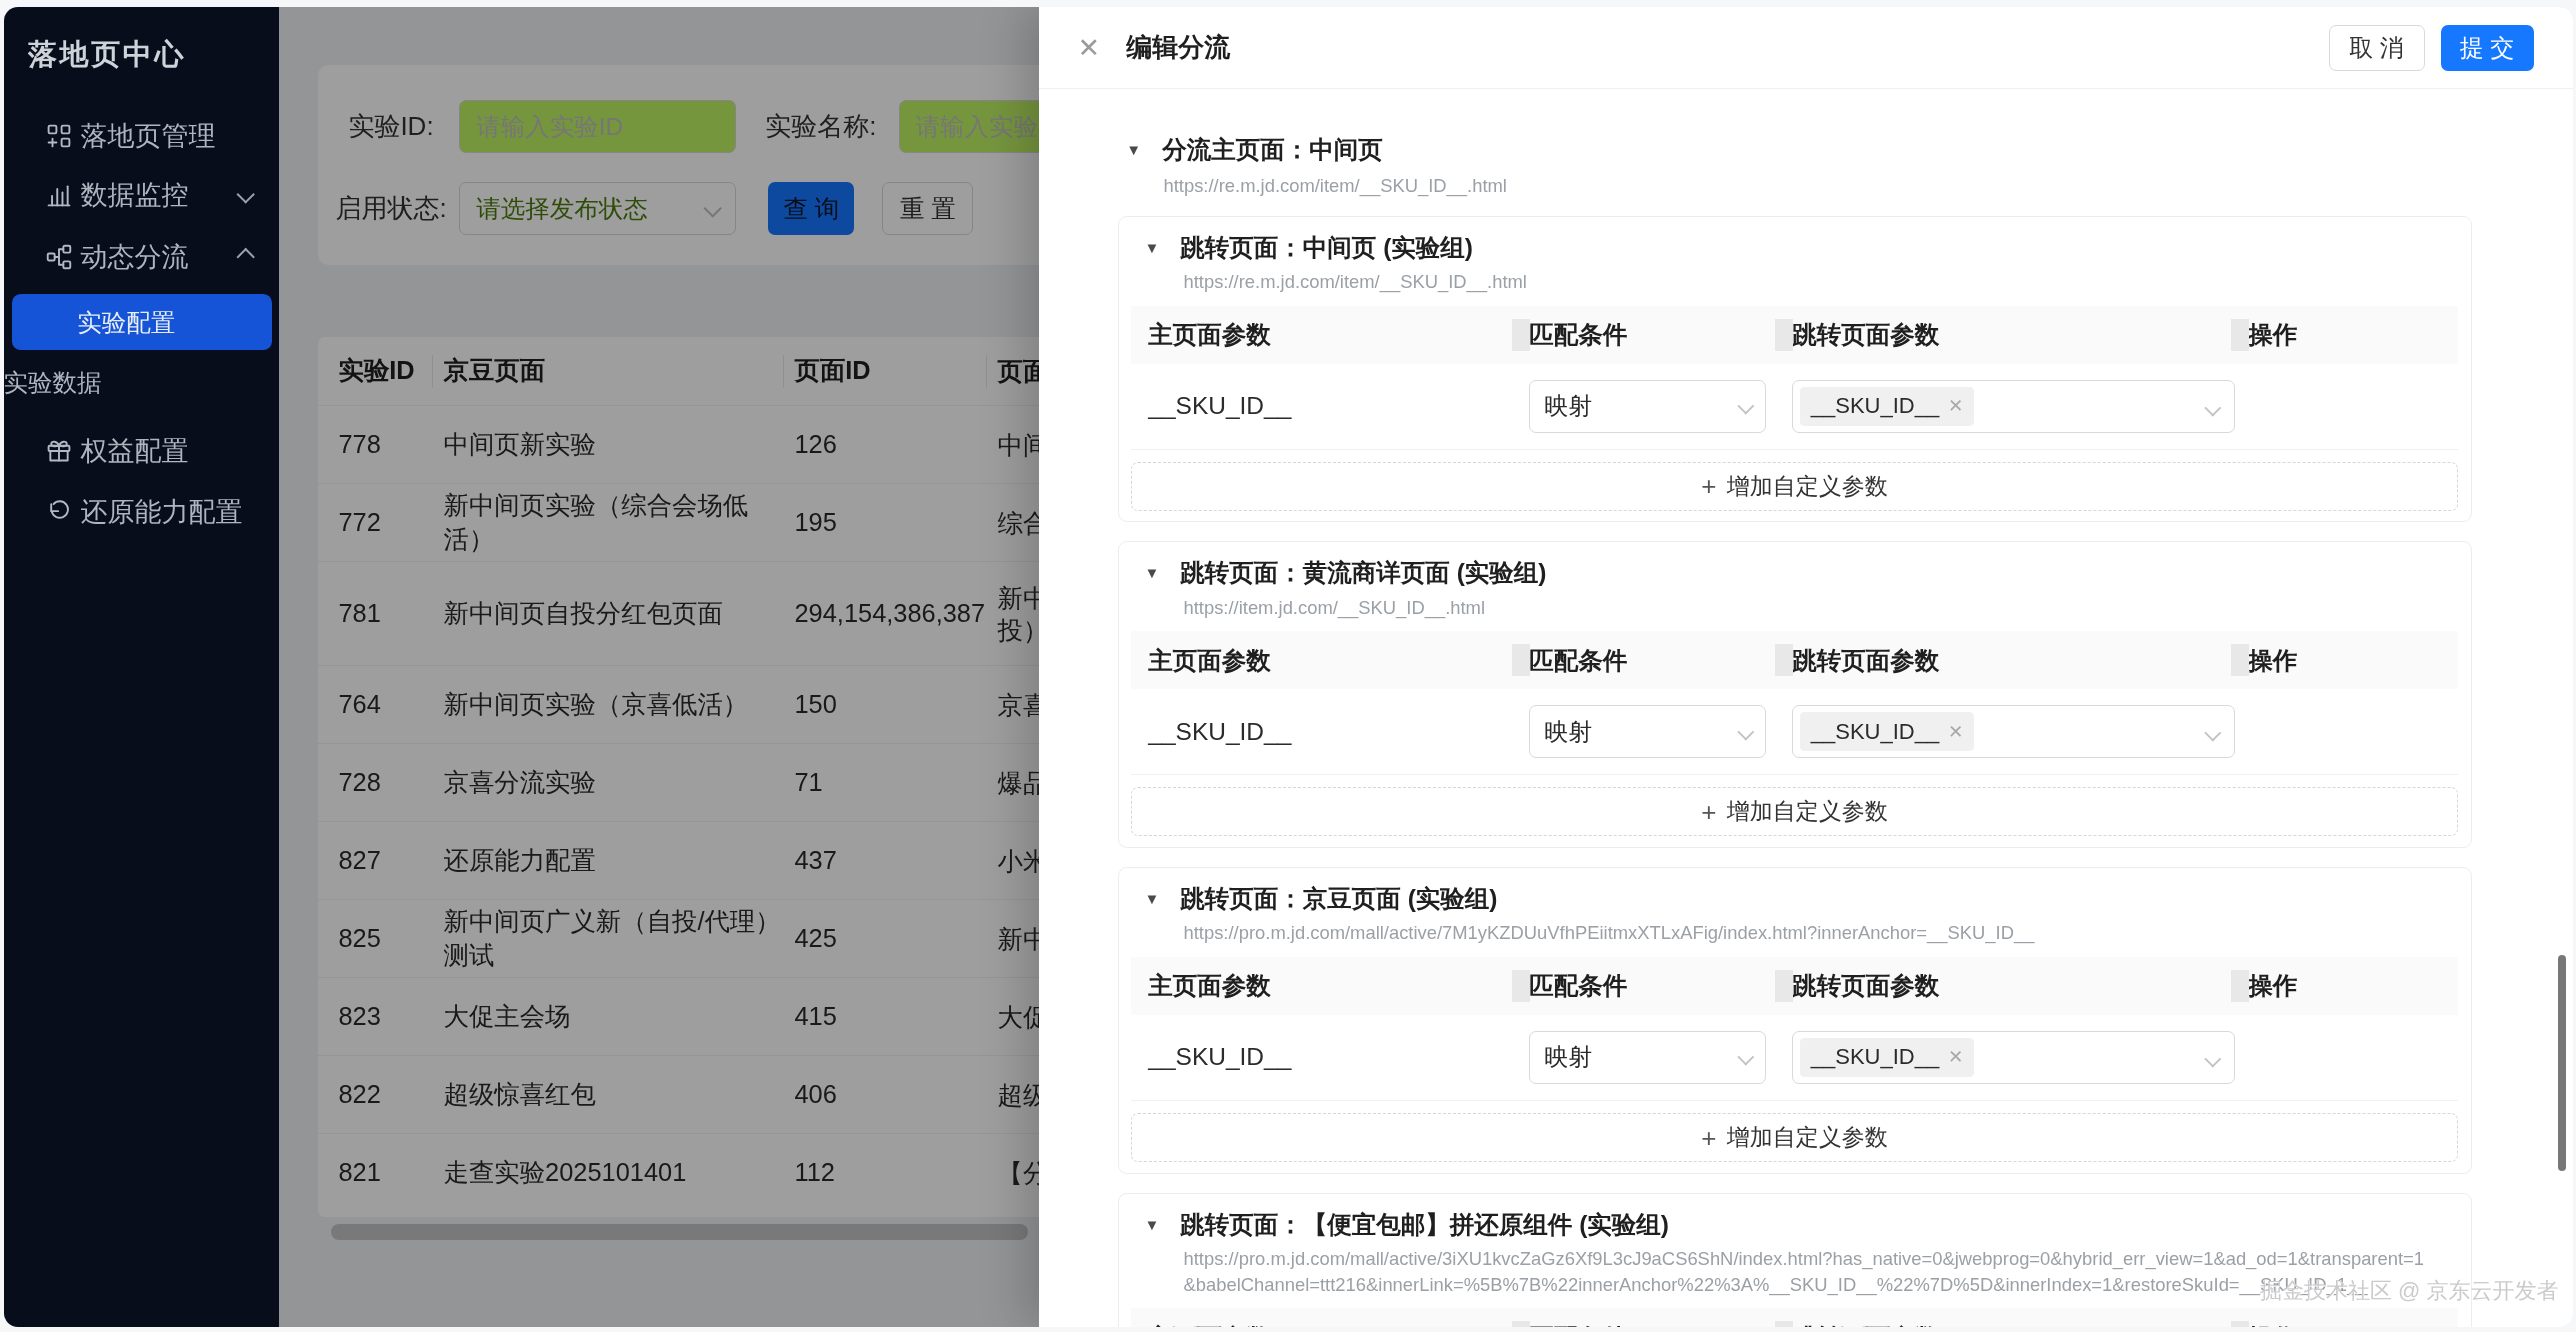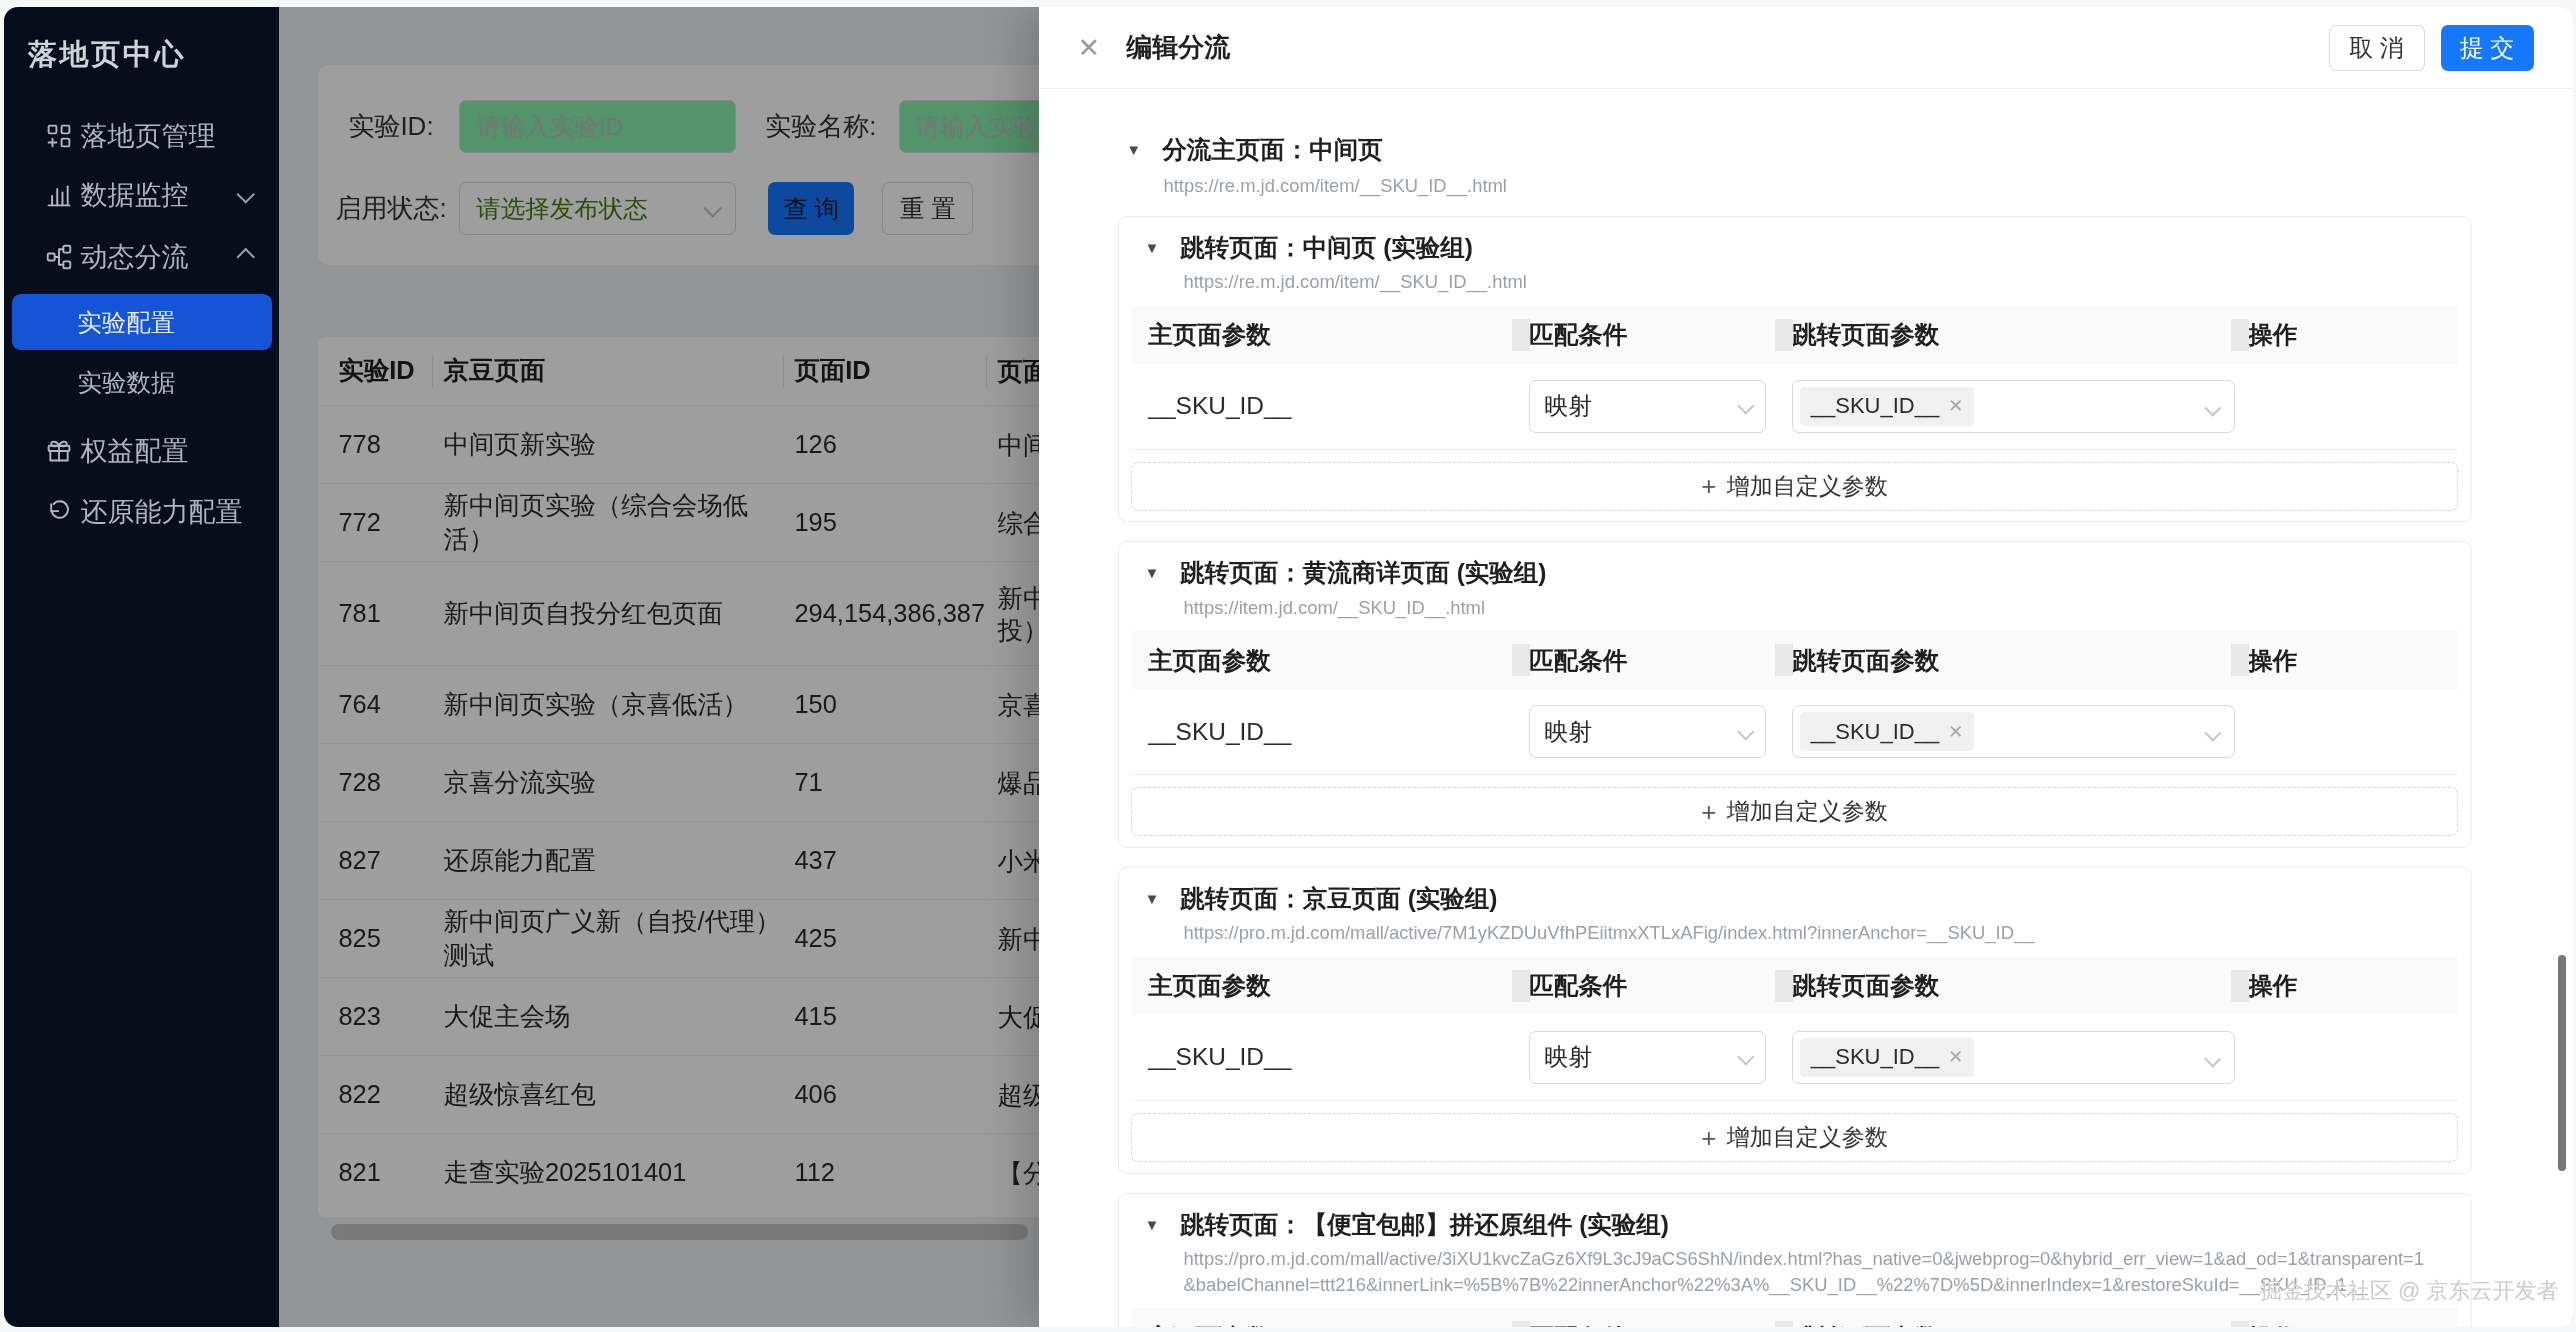--- a/index.html
+++ b/index.html
@@ -6,33 +6,33 @@
   body{width:2576px;height:1332px;position:relative;overflow:hidden;background:#f6f7f8;
        font-family:"Liberation Sans","DejaVu Sans",sans-serif;}
   .app{position:absolute;left:3.5px;right:3.5px;top:7px;bottom:5.3px;border-radius:14px;overflow:hidden;background:#eef0f4}
 
   
   .sidebar{position:absolute;left:0;top:0;bottom:0;width:275px;background:#070d1a;z-index:10}
   .sb-title{position:absolute;left:24.5px;top:28px;font-size:29px;font-weight:700;color:#ced3da;letter-spacing:2.6px}
   .sb-item{position:absolute;left:0;width:100%;height:51px;display:flex;align-items:center;color:#aeb5bf;font-size:27px;cursor:pointer}
   .sb-item .ic{width:30px;margin-left:40px;margin-right:7px;display:flex;justify-content:center;align-items:center}
   .sb-item svg{stroke:#b3b9c3;fill:none;stroke-width:2.2;stroke-linecap:round;stroke-linejoin:round}
-  .sb-sub{padding-left:74px;font-size:24.5px}
+  .sb-sub{font-size:24.5px}
   .sb-active{position:absolute;left:8.8px;right:7px;height:56px;background:#1554d6;border-radius:8.8px;display:flex;align-items:center;color:#e7ecf5;font-size:24.5px;padding-left:65px;box-sizing:border-box}
   .cv{width:11.4px;height:11.4px;border-right:2.1px solid #9aa1ab;border-bottom:2.1px solid #9aa1ab;display:inline-block}
   .cv-down{transform:rotate(45deg)}
   .cv-up{transform:rotate(-135deg)}
   .sb-chev{position:absolute;right:26px}
 
   
   .main{position:absolute;left:275px;top:0;bottom:0;width:771px;background:#eef0f4;z-index:1}
   .fcard{position:absolute;left:39px;top:58px;width:1104px;height:200px;background:#fff;border-radius:10.5px}
   .frow{position:absolute;display:flex;align-items:center}
   .flabel{width:112px;text-align:center;color:#333;font-size:26px;margin-right:12.3px;white-space:nowrap}
-  .inp{width:277px;height:53px;border:0.9px solid #d9d9d9;border-radius:7px;font-size:24.5px;color:#333;padding:11px 16px;box-sizing:border-box;background:#86efac;outline:none}
+  .inp{width:277px;height:53px;border:0.9px solid #d9d9d9;border-radius:7px;font-size:24.5px;color:#333;padding:11px 16px;box-sizing:border-box;background:#bef264;outline:none}
   .inp::placeholder{color:#bfbfbf}
   .fsel{width:277px;height:53px;border:0.9px solid #d9d9d9;border-radius:7px;display:flex;align-items:center;justify-content:space-between;padding:0 16px;box-sizing:border-box;background:#fff;font-size:24.5px;color:#4d7c0f}
   .fsel .cv{border-color:#bfbfbf}
   .btn{height:53px;border-radius:7px;display:flex;align-items:center;justify-content:center;font-size:24.5px;cursor:pointer;box-sizing:border-box}
   .btn-primary{background:#1677ff;color:#0f172a;width:86px}
   .btn-default{background:#fff;border:0.9px solid #d9d9d9;color:#333;width:91px}
 
   .tcard{position:absolute;left:39px;top:330px;width:1104px;height:880px;background:#fff;border-radius:7px;overflow:hidden}
   .thead{height:68px;display:flex;align-items:center;font-weight:700;color:#1f1f1f;font-size:25.4px;position:relative}
   .c1{width:105px;padding-left:21px;box-sizing:content-box}

